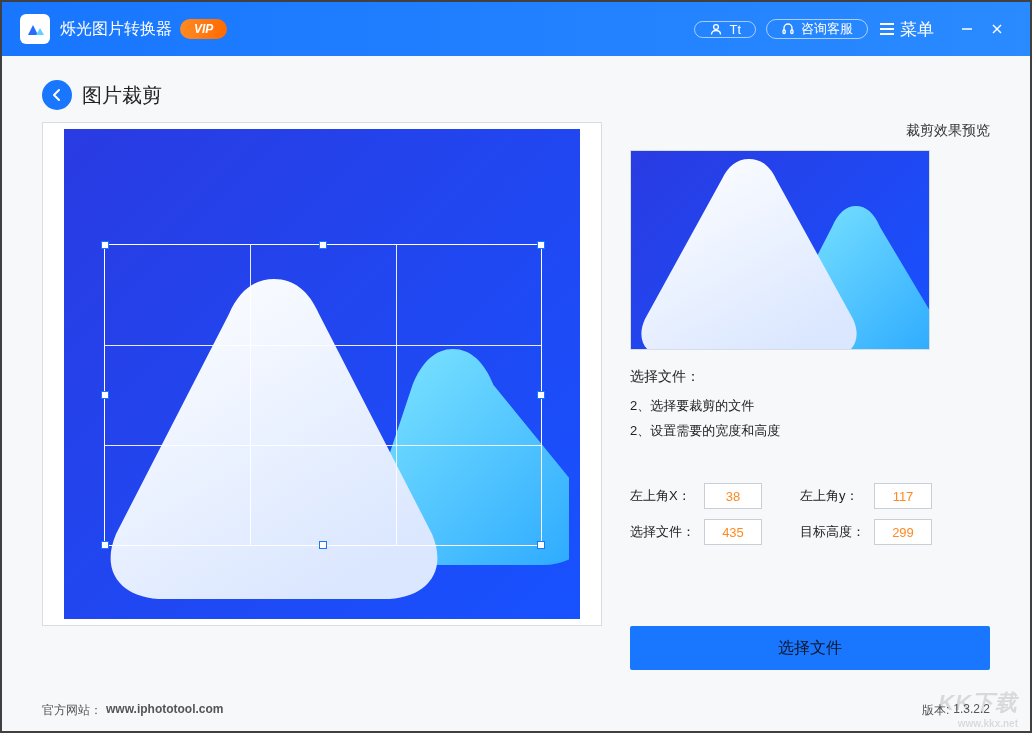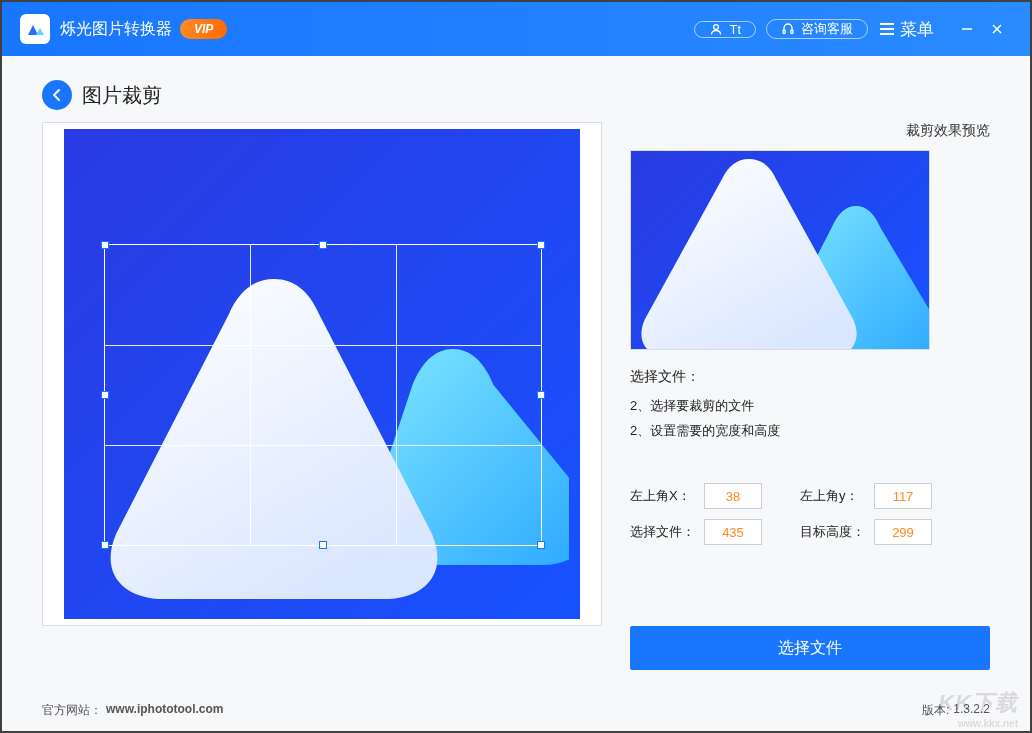--- a/index.html
+++ b/index.html
@@ -45,21 +45,21 @@
 .steps-title { font-size: 14px; color: #222; margin-top: 18px; margin-bottom: 8px; }
 .steps { font-size: 13px; color: #222; line-height: 1.9; }
 .fields { margin-top: 40px; }
 .field-row { display: flex; align-items: center; margin-bottom: 10px; gap: 8px; }
 .field-row label { font-size: 13px; color: #222; width: 66px; text-align: left; }
 .field-row input[type=text] { width: 58px; height: 26px; border: 1px solid #c9cfd9; text-align: center; font-size: 13px; color: #ff8a23; }
 .field-spacer { width: 22px; }
 .checkbox-row { display: flex; align-items: center; margin-top: 8px; font-size: 13px; color: #333; }
 .checkbox-row input { margin-right: 8px; width: 16px; height: 16px; }
 .actions { display: flex; gap: 18px; margin-top: auto; margin-bottom: 10px; }
-.btn { flex: 1; height: 44px; background: #1876ff; color: #ffffff; border: none; font-size: 16px; cursor: pointer; border-radius: 2px; }
+.btn { flex: 1; height: 44px; background: #1876ff; color: #0f172a; border: none; font-size: 16px; cursor: pointer; border-radius: 2px; }
 .footer { padding: 12px 40px; font-size: 12px; color: #555; display: flex; }
 .footer .spacer { flex: 1; }
 .watermark { position: absolute; right: 14px; bottom: 4px; color: rgba(0,0,0,0.12); font-size: 22px; font-style: italic; font-weight: bold; letter-spacing: 1px; pointer-events: none; }
 .watermark .sub { font-size: 10px; display: block; text-align: right; font-style: normal; letter-spacing: 0; }
 </style>
 </head>
 <body>
 
 <div class="window">
   <div class="titlebar">

